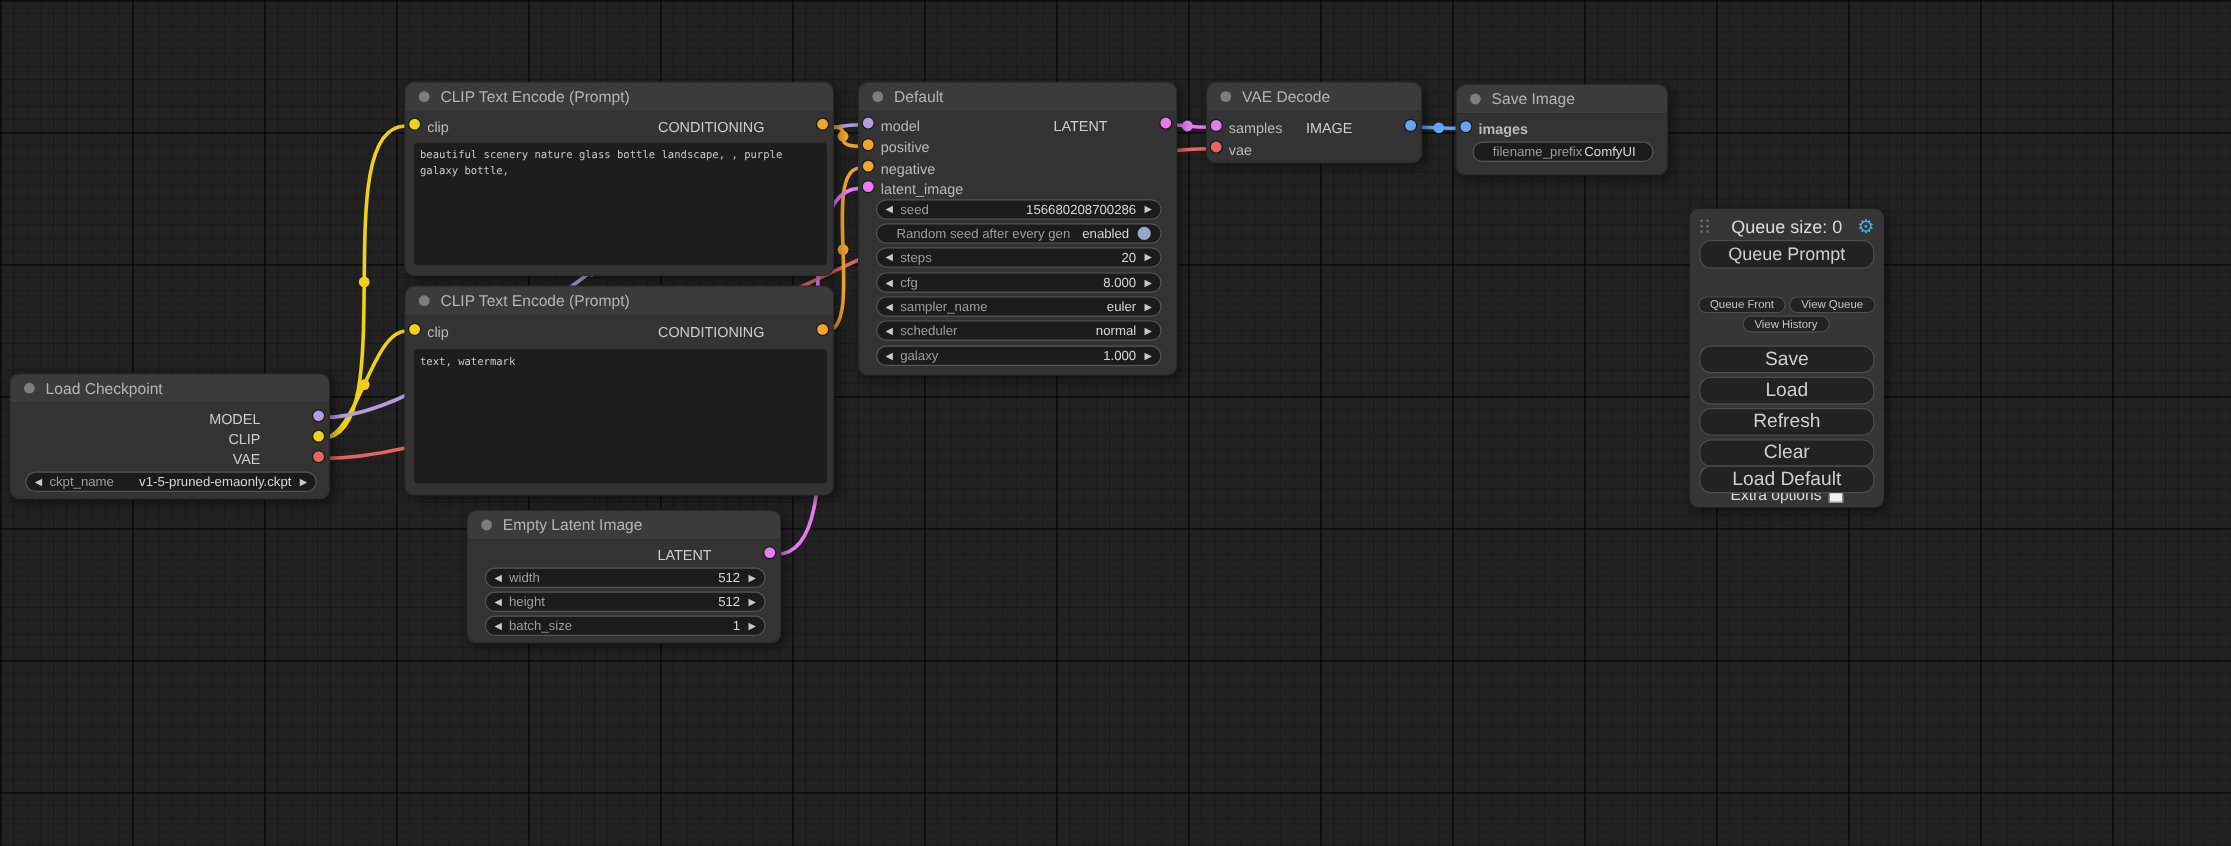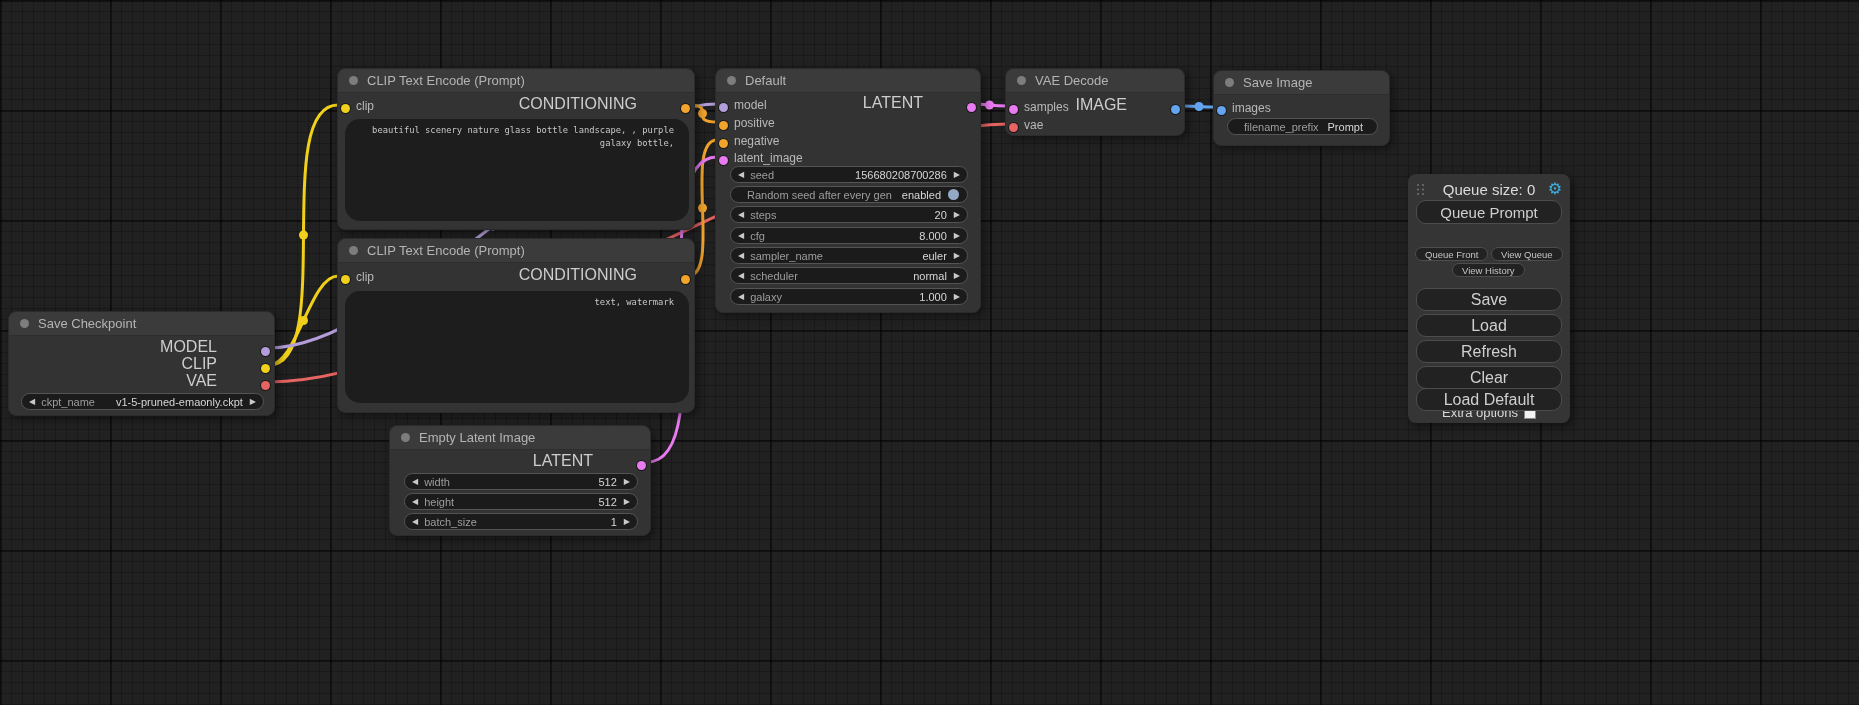--- a/index.html
+++ b/index.html
@@ -19,30 +19,30 @@
   .node {
     position:absolute; z-index:2; background:#333333; border-radius:8px;
     box-shadow:3px 3px 9px rgba(0,0,0,0.45); border:1px solid #2b2b2b;
   }
   .node-title {
     height:24px; background:#3b3b3b; border-radius:8px 8px 0 0;
     display:flex; align-items:center; padding-left:11px; gap:9px;
     font-size:13px; color:#b4b4b4; border-bottom:1px solid #2e2e2e;
   }
   .title-dot { width:9px; height:9px; border-radius:50%; background:#7d7d7d; flex:0 0 auto; }
-  .port-row { position:absolute; height:14px; display:flex; align-items:flex-end; gap:6px; }
+  .port-row { position:absolute; height:14px; display:flex; align-items:flex-start; gap:6px; }
   .port-row.in  { left:3px;  font-size:12px; color:#b9b9b9; }
-  .port-row.out { right:4px; font-size:16px; color:#cdcdcd;gap:44px; }
+  .port-row.out { right:4px; font-size:12px; color:#cdcdcd;gap:44px; }
   .port-dot { width:9px; height:9px; border-radius:50%; box-shadow:0 0 0 1px rgba(0,0,0,0.5); flex:0 0 auto; }
   .c-model{background:#b39ddb} .c-clip{background:#f0d01b} .c-vae{background:#e66462}
   .c-cond{background:#f2a42c} .c-latent{background:#e97bf0} .c-image{background:#64a5f2}
   .prompt-text {
-    position:absolute; background:#1d1d1d; border-radius:15px; padding:5px 15px;
+    position:absolute; background:#1d1d1d; border-radius:3px; padding:5px 5px;
     font-family:"DejaVu Sans Mono", monospace; font-size:8.8px; line-height:1.5;
-    color:#c8c8c8; white-space:pre-wrap; word-break:break-word; overflow:hidden;text-align:right;
+    color:#c8c8c8; white-space:pre-wrap; word-break:break-word; overflow:hidden;
   }
   .widget {
     position:absolute; height:17px; background:#1b1b1b; border:1px solid #545454;
     border-radius:9px; display:flex; align-items:center; font-size:11px;
     padding:0 7px; color:#9d9d9d;
   }
   .widget .arr { font-size:8px; color:#c9c9c9; line-height:1; flex:0 0 auto; }
   .widget .wlabel { margin-left:6px; flex:0 0 auto; }
   .widget .wlabel.noarrow { margin-left:9px; }
   .widget .wvalue { flex:1 1 auto; text-align:right; color:#d6d6d6; margin-right:7px; }
@@ -94,21 +94,21 @@
       <circle cx="702.5" cy="208" r="4.5" fill="#f2a42c"></circle>
       <circle cx="682" cy="309.5" r="4.5" fill="#e97bf0"></circle>
       <circle cx="989.5" cy="105" r="4.5" fill="#e97bf0"></circle>
       <circle cx="1199" cy="106.5" r="4.5" fill="#64a5f2"></circle>
     </g>
   </svg>
 
   <div class="node" style="left:8px; top:311px; width:267px; height:105px;">
     <div class="node-title">
       <span class="title-dot"></span>
-      <span>Save Checkpoint</span>
+      <span>Load Checkpoint</span>
     </div>
     <div class="port-row out" style="top:30px;">
         <span>MODEL</span>
         <span class="port-dot c-model"></span>
       </div>
     <div class="port-row out" style="top:47px;">
         <span>CLIP</span>
         <span class="port-dot c-clip"></span>
       </div>
     <div class="port-row out" style="top:64px;">
@@ -269,27 +269,27 @@
         <span>IMAGE</span>
         <span class="port-dot c-image"></span>
       </div>
   </div>
 
   <div class="node" style="left:1213px; top:70px; width:177px; height:76px;">
     <div class="node-title">
       <span class="title-dot"></span>
       <span>Save Image</span>
     </div>
-    <div class="port-row in" style="top:30px;">
+    <div class="port-row in" style="top:30px;font-weight:bold;">
         <span class="port-dot c-image"></span>
         <span>images</span>
       </div>
     <div class="widget" style="left:13px; top:47px; width:151px;">
       <span class="wlabel noarrow">filename_prefix</span>
-      <span class="wvalue">Prompt</span>
+      <span class="wvalue">ComfyUI</span>
     </div>
   </div>
 
   <div id="queue-panel">
     <div class="q-header">
       <span class="q-drag">
         <svg width="9" height="13" viewBox="0 0 9 13">
           <g fill="#6f6f6f">
             <circle cx="2" cy="2" r="1.1"></circle>
               <circle cx="7" cy="2" r="1.1"></circle>

